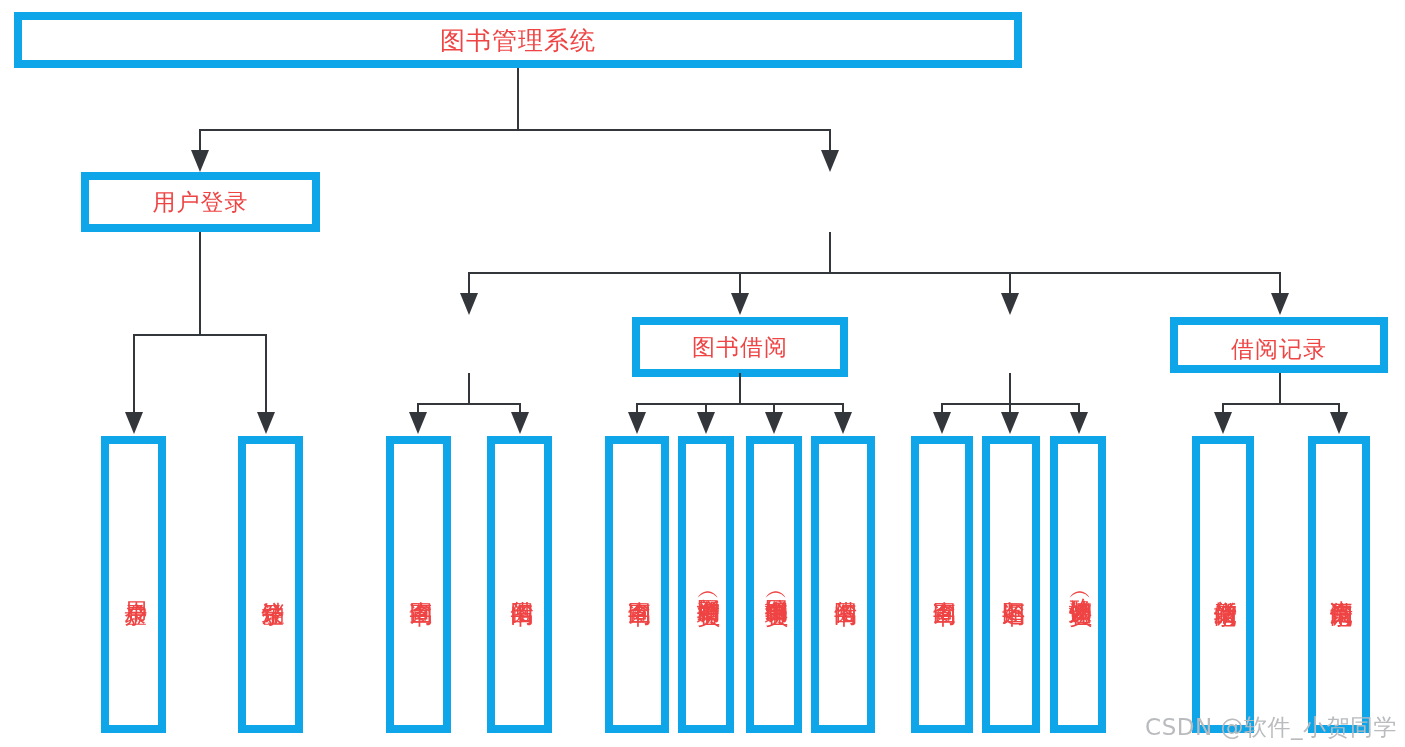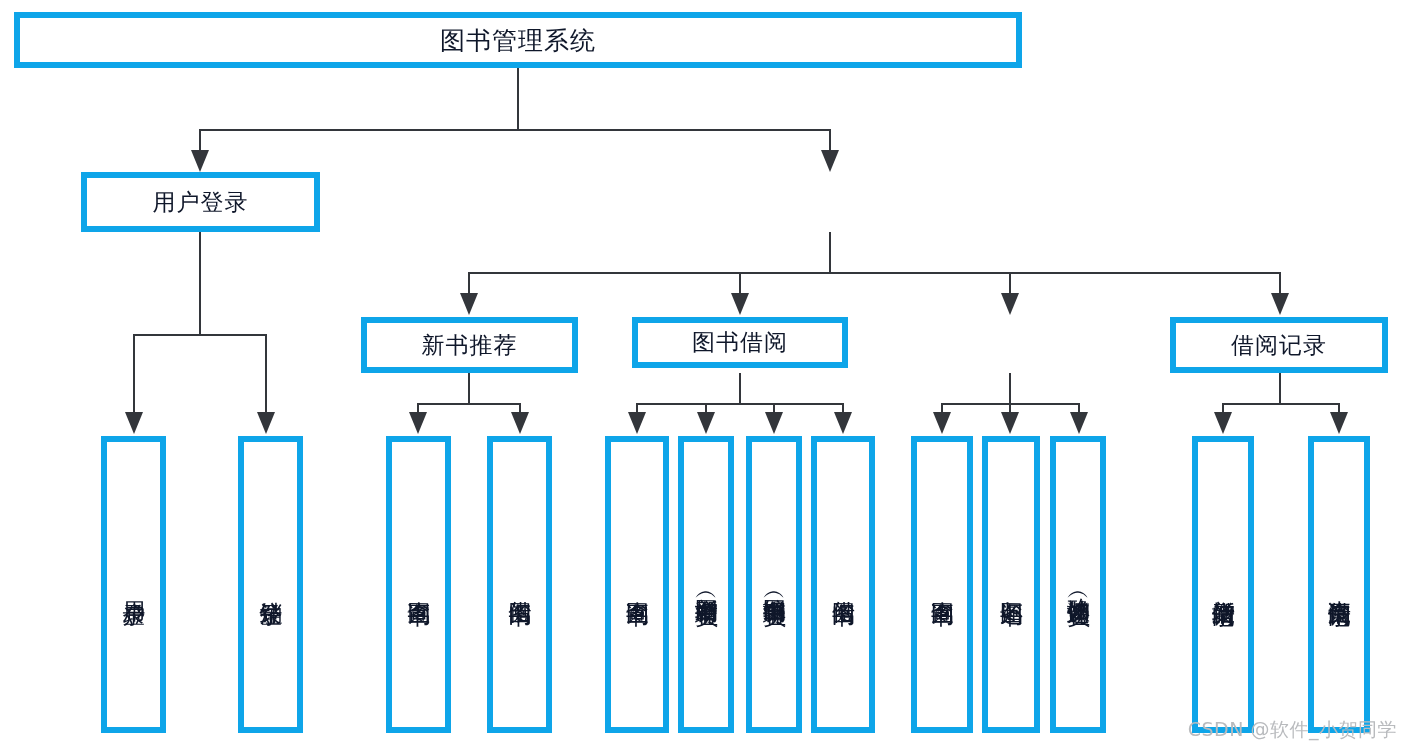--- a/index.html
+++ b/index.html
@@ -15,25 +15,26 @@
     width: 1405px;
     height: 747px;
     background: #ffffff;
     overflow: hidden;
   }
   
   .node {
     position: absolute;
     box-sizing: border-box;
     background: #ffffff;
-    border: 6px solid #0ea5e9;
+    border: 8px solid #0ea5e9;
     display: flex;
     align-items: center;
     justify-content: center;
-    color: #0f172a;
+    color: #ef4444;
+    font-family: Liberation Mono, monospace;
   }
   .node.root {
     font-size: 25px;
   }
   .node.lvl2 {
     font-size: 23px;
   }
   .node.lvl3 {
     font-size: 23px;
   }
@@ -67,21 +68,21 @@
     height: 0;
     border-left: 9px solid transparent;
     border-right: 9px solid transparent;
     border-top: 22px solid #33363b;
   }
   
   #watermark {
     position: absolute;
     right: 8px;
     bottom: 4px;
-    font-size: 19px;
+    font-size: 23px;
     color: #b9bbbe;
     white-space: nowrap;
     letter-spacing: 0.5px;
   }
 </style>
 </head>
 <body>
 
 <div id="canvas">
 
@@ -114,27 +115,24 @@
 
   <div class="vline" style="left:468px; top:272px; width:2px; height:25px;"></div>
   <div class="arrow" style="left:460px; top:293px;"></div>
   <div class="vline" style="left:739px; top:272px; width:2px; height:25px;"></div>
   <div class="arrow" style="left:731px; top:293px;"></div>
   <div class="vline" style="left:1009px; top:272px; width:2px; height:25px;"></div>
   <div class="arrow" style="left:1001px; top:293px;"></div>
   <div class="vline" style="left:1279px; top:272px; width:2px; height:25px;"></div>
   <div class="arrow" style="left:1271px; top:293px;"></div>
 
-  <div class="node lvl3" style="left:361px; top:317px; width:217px; height:56px;">
-    <span class="htext">新书推荐</span>
-  </div>
-  <div class="node lvl3" style="left:632px; top:317px; width:216px; height:51px;">
+  <div class="node lvl3" style="left:632px; top:317px; width:216px; height:60px;">
     <span class="htext">图书借阅</span>
   </div>
-  <div class="node lvl3" style="left:1170px; top:317px; width:218px; height:56px;">
+  <div class="node lvl3" style="left:1170px; top:317px; width:218px; height:56px;align-items:flex-end;">
     <span class="htext">借阅记录</span>
   </div>
 
   <div class="vline" style="left:468px; top:373px; width:2px; height:32px;"></div>
   <div class="hline" style="left:417px; top:403px; width:103px; height:2px;"></div>
   <div class="vline" style="left:417px; top:403px; width:2px; height:13px;"></div>
   <div class="arrow" style="left:409px; top:412px;"></div>
   <div class="vline" style="left:519px; top:403px; width:2px; height:13px;"></div>
   <div class="arrow" style="left:511px; top:412px;"></div>
 

